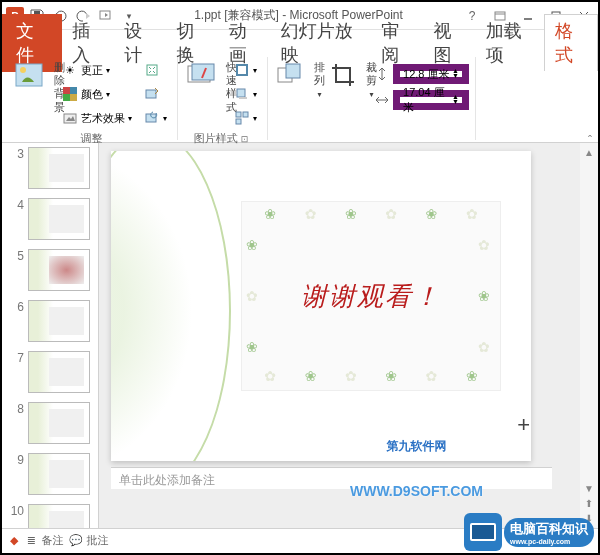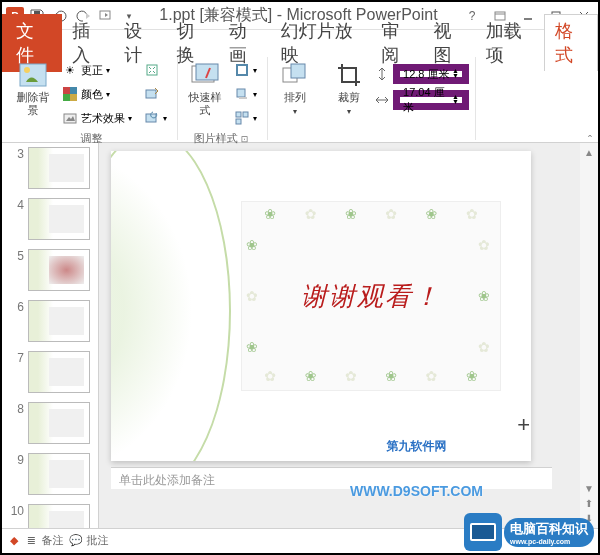--- a/index.html
+++ b/index.html
@@ -3,36 +3,36 @@
   <meta charset="utf-8">
   <style>
     * { margin: 0; padding: 0; box-sizing: border-box; }
     body { font-family: "Microsoft YaHei", Segoe UI, sans-serif; font-size: 12px; width: 600px; height: 555px; background: #fff; border: 2px solid #000; overflow: hidden; position: relative; }
     
     
     .titlebar { height: 28px; background: #fff; display: flex; align-items: center; border-bottom: 1px solid #e1e1e1; }
     .titlebar-left { display: flex; align-items: center; gap: 3px; padding-left: 4px; }
     .pp-icon { width: 18px; height: 18px; background: #d24726; border-radius: 2px; display: flex; align-items: center; justify-content: center; color: #fff; font-weight: bold; font-size: 11px; }
     .qat-icon { width: 20px; height: 18px; display: flex; align-items: center; justify-content: center; color: #5a5a5a; }
-    .title-text { flex: 1; text-align: center; font-size: 16px; color: #555; }
+    .title-text { flex: 1; text-align: center; font-size: 12px; color: #555; }
     .title-controls { display: flex; }
     .title-btn { width: 28px; height: 24px; display: flex; align-items: center; justify-content: center; color: #666; }
     
     
     .menu-tabs { height: 25px; display: flex; align-items: center; background: #fff; }
     .menu-tab { padding: 4px 10px; font-size: 18px; color: #444; cursor: pointer; }
     .menu-tab.file { background: #d24726; color: #fff; padding: 5px 14px; }
     .menu-tab.active { border: 1px solid #d1d1d1; border-bottom: none; background: #fff; color: #d24726; }
     
     
     .ribbon { height: 88px; background: #fff; border-bottom: 1px solid #d1d1d1; display: flex; padding: 2px 4px; }
     .ribbon-group { display: flex; flex-direction: column; border-right: 1px solid #e5e5e5; padding: 2px 6px 0; }
     .group-content { flex: 1; display: flex; align-items: flex-start; gap: 4px; }
     .group-label { text-align: center; font-size: 11px; color: #666; padding: 2px 0; }
-    .ribbon-btn-large { display: flex; flex-direction: column; align-items: center; gap: 2px; width: 42px; padding: 2px; cursor: pointer; }
+    .ribbon-btn-large { display: flex; flex-direction: row; gap: 10px; width: 42px; padding: 2px; cursor: pointer; }
     .ribbon-icon-lg { width: 32px; height: 28px; display: flex; align-items: center; justify-content: center; }
     .ribbon-btn-label { font-size: 11px; color: #444; text-align: center; line-height: 1.2; }
     .ribbon-col { display: flex; flex-direction: column; gap: 2px; }
     .ribbon-btn-small { display: flex; align-items: center; gap: 3px; padding: 2px 4px; height: 22px; font-size: 11px; cursor: pointer; }
     .small-icon { width: 16px; height: 16px; display: flex; align-items: center; justify-content: center; }
     .size-input { width: 76px; height: 20px; border: 7px solid #701a75; font-size: 11px; padding: 0 3px; display: flex; align-items: center; }
     .size-row { display: flex; align-items: center; gap: 3px; height: 22px; }
     .expand-arrow { font-size: 9px; color: #777; padding: 0 3px; }
     
     

